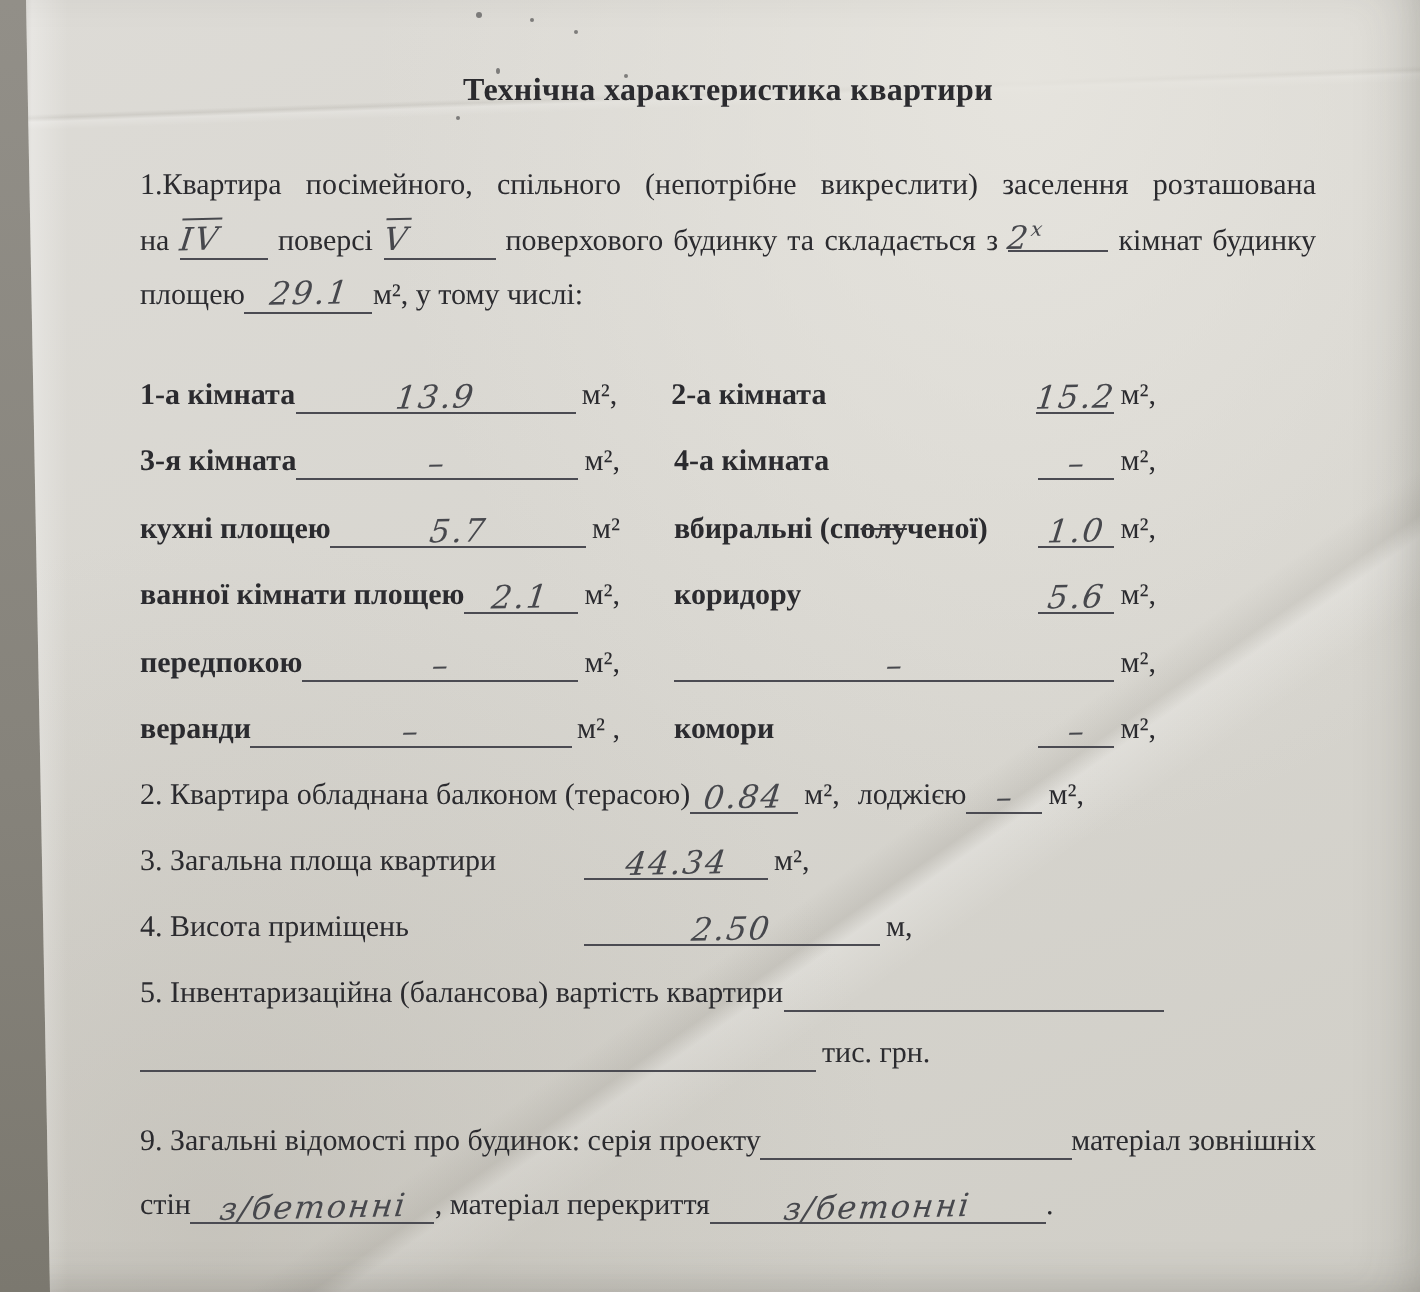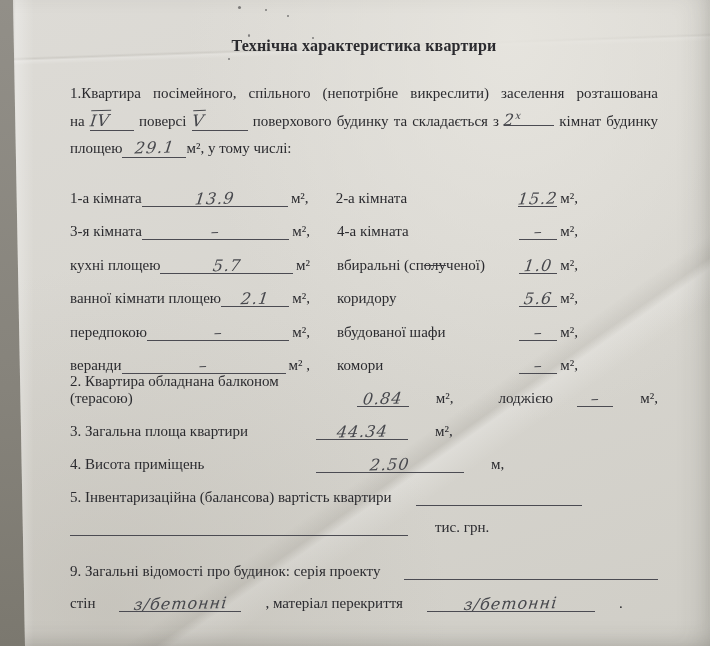--- a/index.html
+++ b/index.html
@@ -36,31 +36,31 @@
     font-family:"DejaVu Serif", serif; font-style:italic; font-size:16px;
     color:#47484d; letter-spacing:1px; display:inline-block;
     transform: skewX(-8deg) rotate(-1.2deg); white-space:nowrap;
   }
   .ovl { text-decoration: overline; }
   .strike { text-decoration: line-through; text-decoration-color:#3c3c40; }
   .rows { margin-top:24px; width:508px; }
   .row { display:flex; align-items:flex-end; margin-top:13.5px; height:20px; }
   .c1 { width:240px; display:flex; align-items:flex-end; }
   .c2 { flex:1; margin-left:27px; display:flex; align-items:flex-end; }
-  .lbl { white-space:nowrap; }
+  .lbl { white-space:nowrap;font-weight:bold; }
   .lbl2 { min-width:182px; }
   .blank { border-bottom:1.3px solid #4b4b52; display:flex; justify-content:center; align-items:flex-end; }
   .grow { flex:1; min-width:22px; height:18px; }
   .blank .hw { margin-bottom:-2px; }
   .unit { margin-left:3px; white-space:nowrap; }
-  .line { margin-top:12px; height:21px; display:flex; align-items:flex-end;gap:24px; }
+  .line { margin-top:12px; height:21px; display:flex; align-items:flex-end; }
   .kv .klabel { min-width:222px; white-space:nowrap; }
   .bw90 { width:92px; height:18px; }
   .bw148 { width:148px; height:18px; }
-  .sp { margin-left:21px; }
+  .sp { margin-left:9px; }
   .i5a { width:512px;justify-content:flex-end; }
   .i5b { width:460px; margin-top:9px;align-items:flex-end; }
   .b338 { width:338px; height:18px; }
   .i6 { margin-top:23px; width:588px; }
   .i6b { margin-top:11px; }
   .bw122 { width:122px; height:18px; }
   .bw168 { width:168px; height:18px; }
   sup { font-size:10px; }
 </style>
 </head>
@@ -168,21 +168,20 @@
 
       <div class="row">
         <div class="c1">
           <span class="lbl">передпокою</span>
           <span class="blank grow">
               <span class="hw">–</span>
             </span>
           <span class="unit">м²,</span>
         </div>
         <div class="c2">
-          <span class="lbl lbl2">вбудованої шафи</span>
           <span class="blank grow">
               <span class="hw">–</span>
             </span>
           <span class="unit">м²,</span>
         </div>
       </div>
 
       <div class="row">
         <div class="c1">
           <span class="lbl">веранди</span>
@@ -236,20 +235,21 @@
       <span class="blank grow"></span>
     </div>
     <div class="line i5b">
       <span class="blank b338"></span>
       <span class="unit">тис. грн.</span>
     </div>
 
     <div class="line i6">
       <span>9. Загальні відомості про будинок: серія проекту</span>
       <span class="blank grow"></span>
+      <span>матеріал зовнішніх</span>
     </div>
     <div class="line i6b">
       <span>стін</span>
       <span class="blank bw122">
           <span class="hw">з/бетонні</span>
         </span>
       <span>, матеріал перекриття</span>
       <span class="blank bw168">
           <span class="hw">з/бетонні</span>
         </span>

